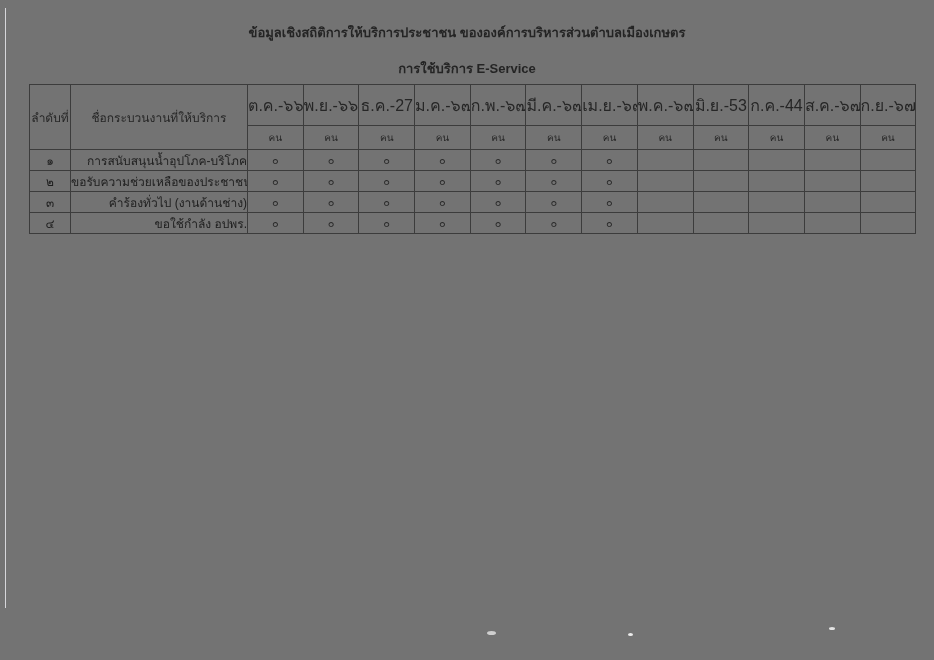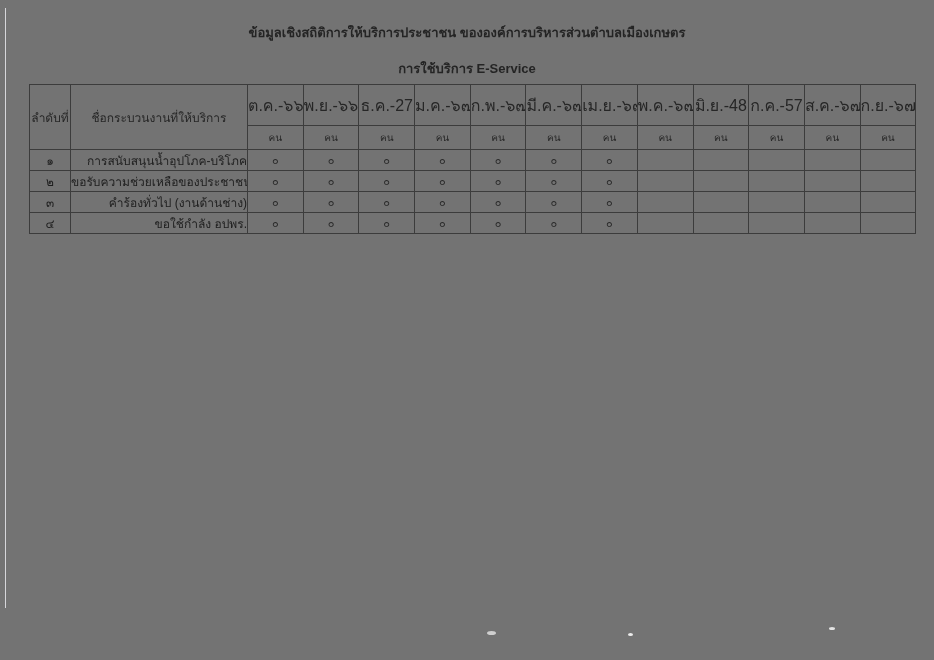--- a/index.html
+++ b/index.html
@@ -128,22 +128,22 @@
         <th class="rowspan-head" rowspan="2">ลำดับที่</th>
         <th class="rowspan-head" rowspan="2">ชื่อกระบวนงานที่ให้บริการ</th>
         <th class="month-cell">ต.ค.-๖๖</th>
         <th class="month-cell">พ.ย.-๖๖</th>
         <th class="month-cell">ธ.ค.-27</th>
         <th class="month-cell">ม.ค.-๖๗</th>
         <th class="month-cell">ก.พ.-๖๗</th>
         <th class="month-cell">มี.ค.-๖๗</th>
         <th class="month-cell">เม.ย.-๖๗</th>
         <th class="month-cell">พ.ค.-๖๗</th>
-        <th class="month-cell">มิ.ย.-48</th>
-        <th class="month-cell">ก.ค.-57</th>
+        <th class="month-cell">มิ.ย.-53</th>
+        <th class="month-cell">ก.ค.-44</th>
         <th class="month-cell">ส.ค.-๖๗</th>
         <th class="month-cell">ก.ย.-๖๗</th>
       </tr>
       <tr>
         <th class="unit-cell">คน</th>
         <th class="unit-cell">คน</th>
         <th class="unit-cell">คน</th>
         <th class="unit-cell">คน</th>
         <th class="unit-cell">คน</th>
         <th class="unit-cell">คน</th>

